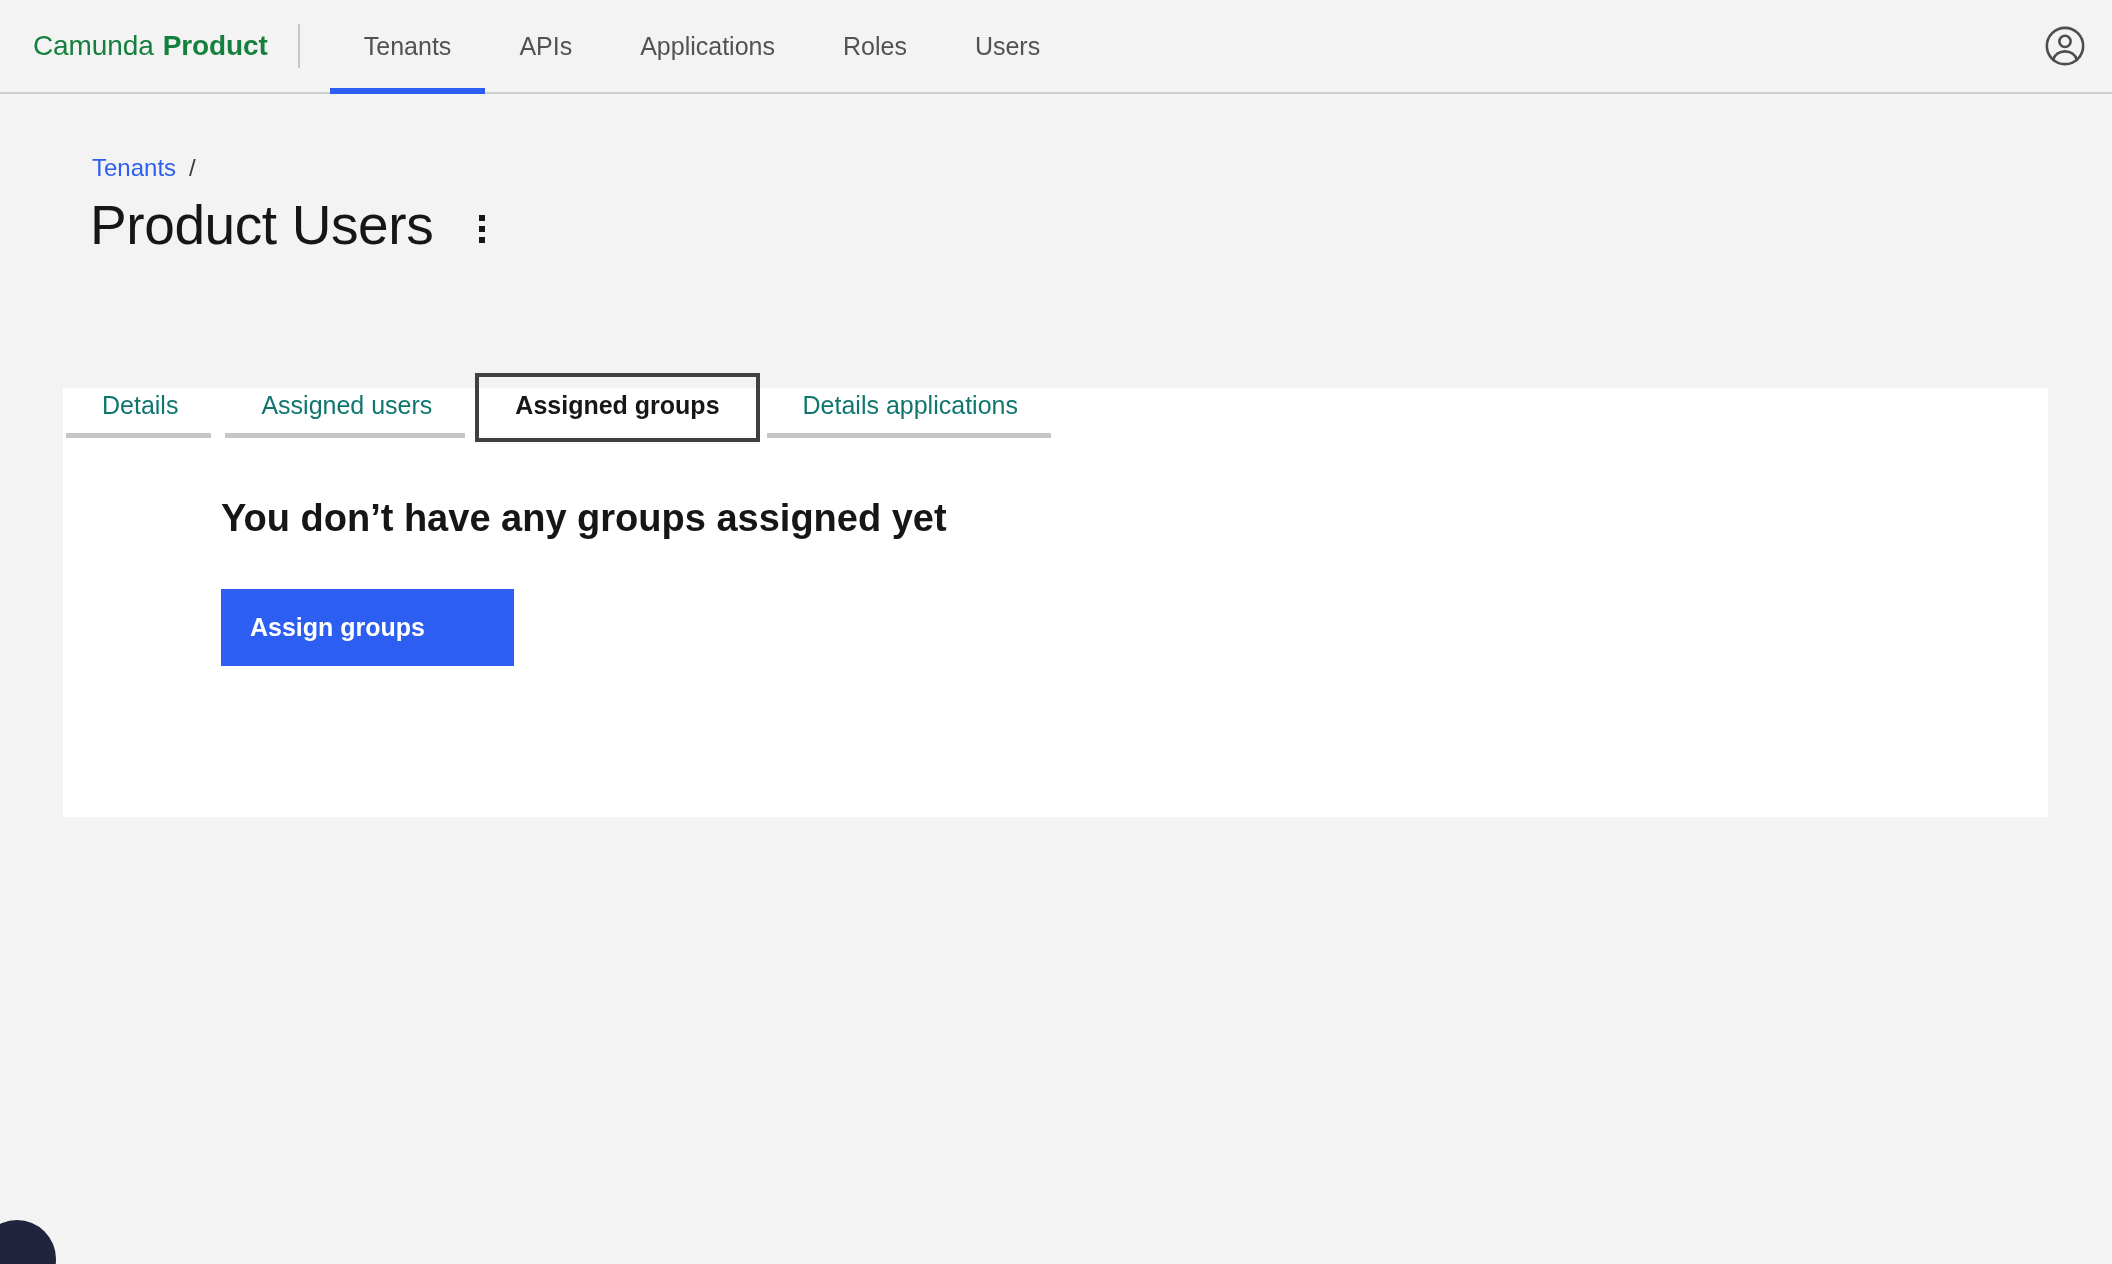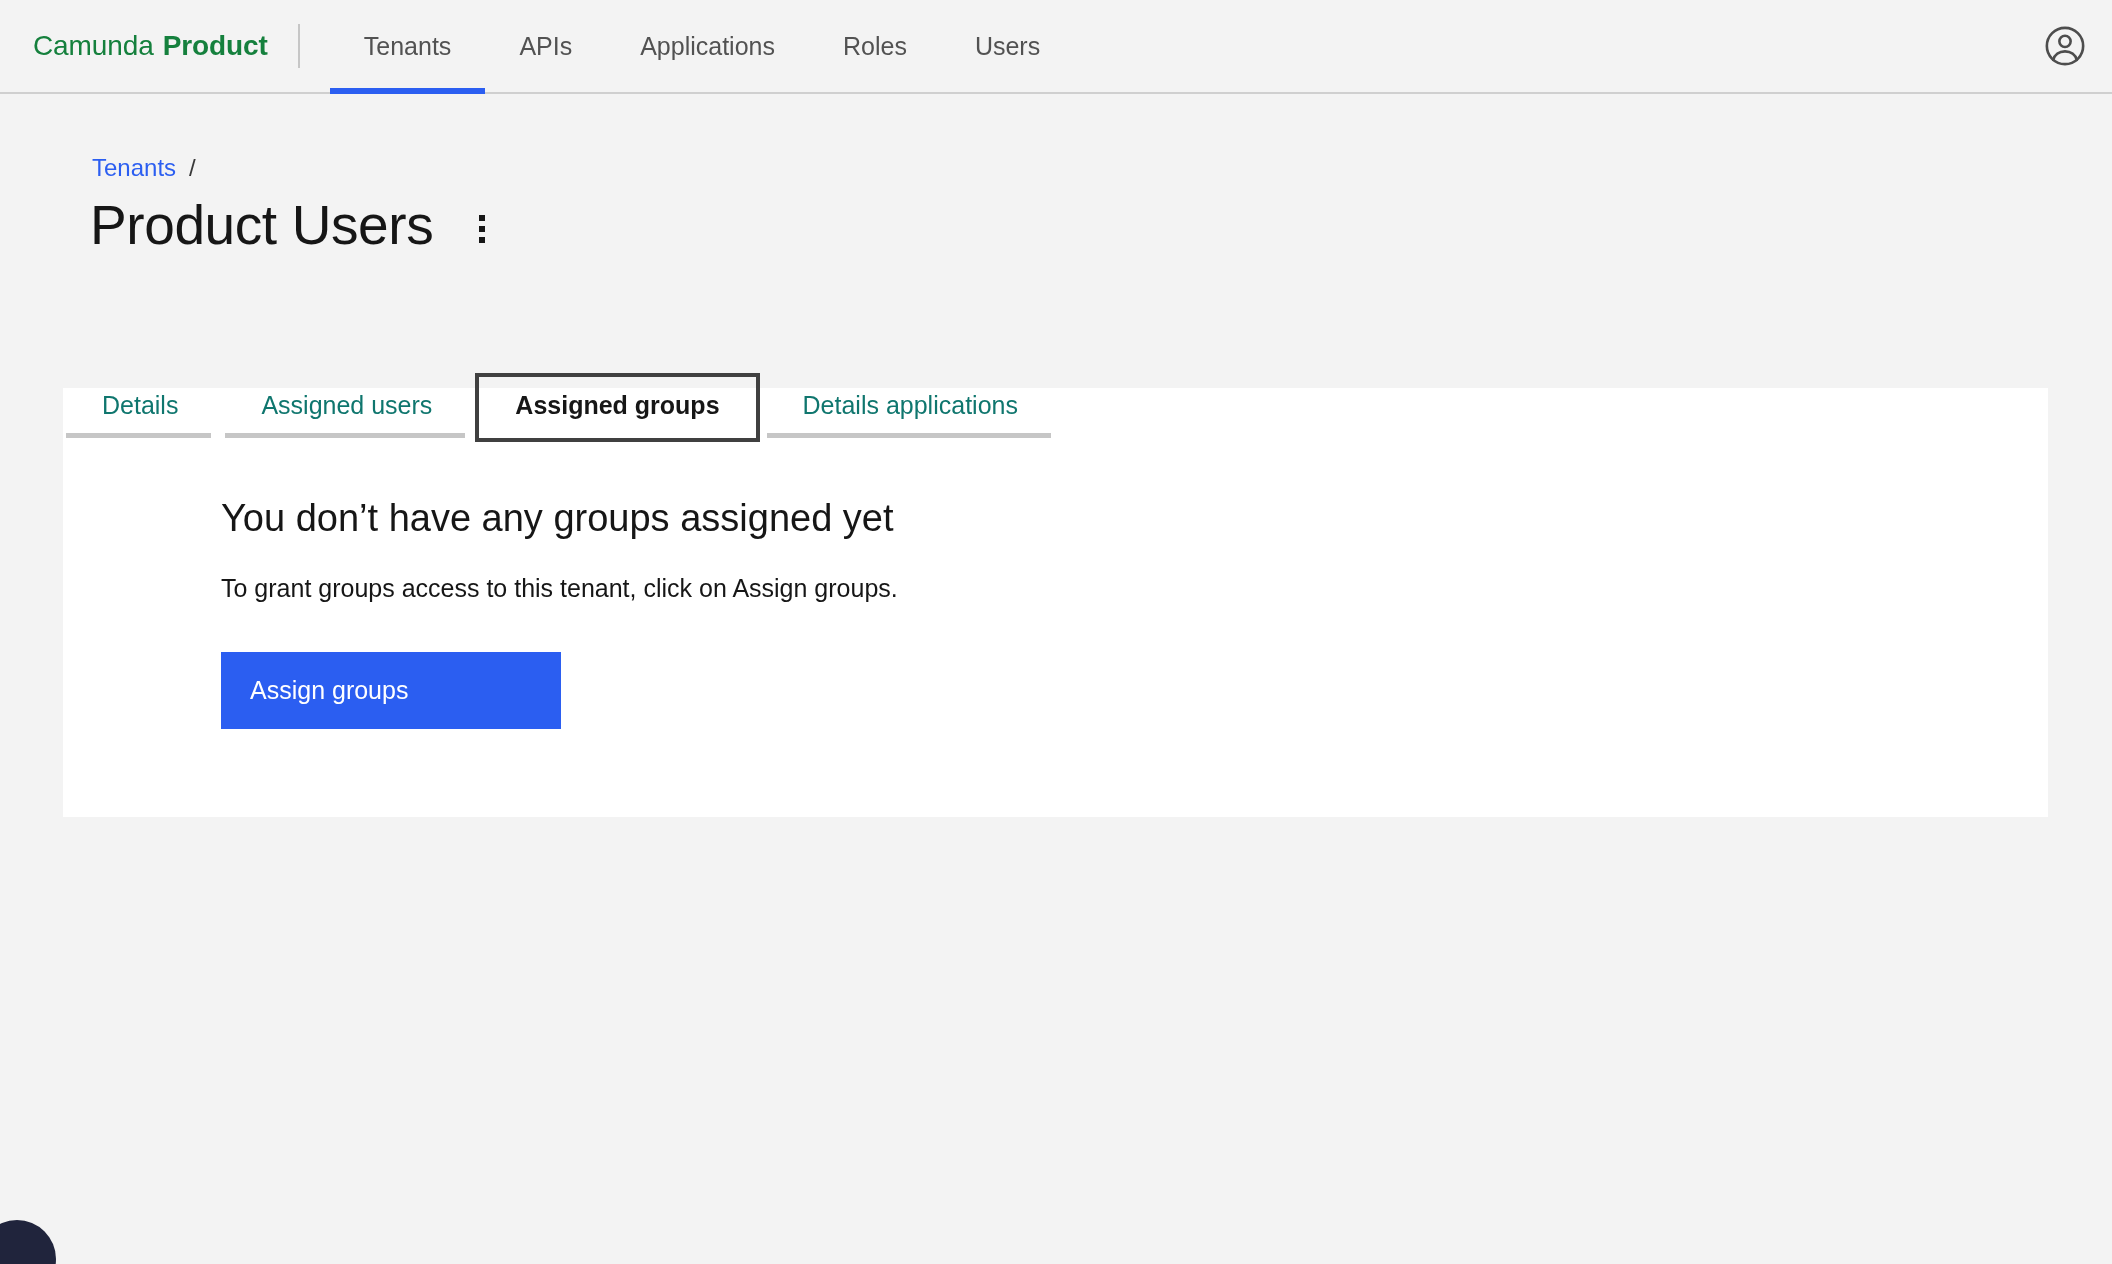--- a/index.html
+++ b/index.html
@@ -197,47 +197,47 @@
     background: #ffffff;
   }
 
   .empty-state {
     position: absolute;
     top: 107px;
     left: 158px;
   }
   .empty-title {
     font-size: 38px;
-    font-weight: 400;
+    font-weight: 700;
     line-height: 1.25;
     color: #161616;
     margin: 0;
     white-space: nowrap;
   }
   .empty-desc {
     font-size: 25px;
     font-weight: 400;
     line-height: 1.4;
     color: #161616;
     margin: 28px 0 0 0;
     white-space: nowrap;
   }
   .primary-btn {
     margin-top: 46px;
     display: inline-flex;
     align-items: center;
-    width: 340px;
+    width: 293px;
     height: 77px;
     padding: 0 0 0 29px;
     background: #2b5ef1;
     color: #ffffff;
     border: none;
     font-family: "Liberation Sans", sans-serif;
     font-size: 25px;
-    font-weight: 400;
+    font-weight: 700;
     text-align: left;
     cursor: pointer;
   }
 
   
   .floating-widget {
     position: absolute;
     left: -22px;
     bottom: -34px;
     width: 78px;
@@ -302,21 +302,20 @@
     <div class="overflow-menu">
       <span></span>
       <span></span>
       <span></span>
     </div>
   </div>
 
   <div class="content-card">
     <div class="empty-state">
       <h2 class="empty-title">You don’t have any groups assigned yet</h2>
-      <p class="empty-desc">To grant groups access to this tenant, click on Assign groups.</p>
       <button class="primary-btn">Assign groups</button>
     </div>
   </div>
 
   <div class="tabs">
     <div class="tab">
       <span>Details</span>
     </div>
     <div class="tab">
       <span>Assigned users</span>

